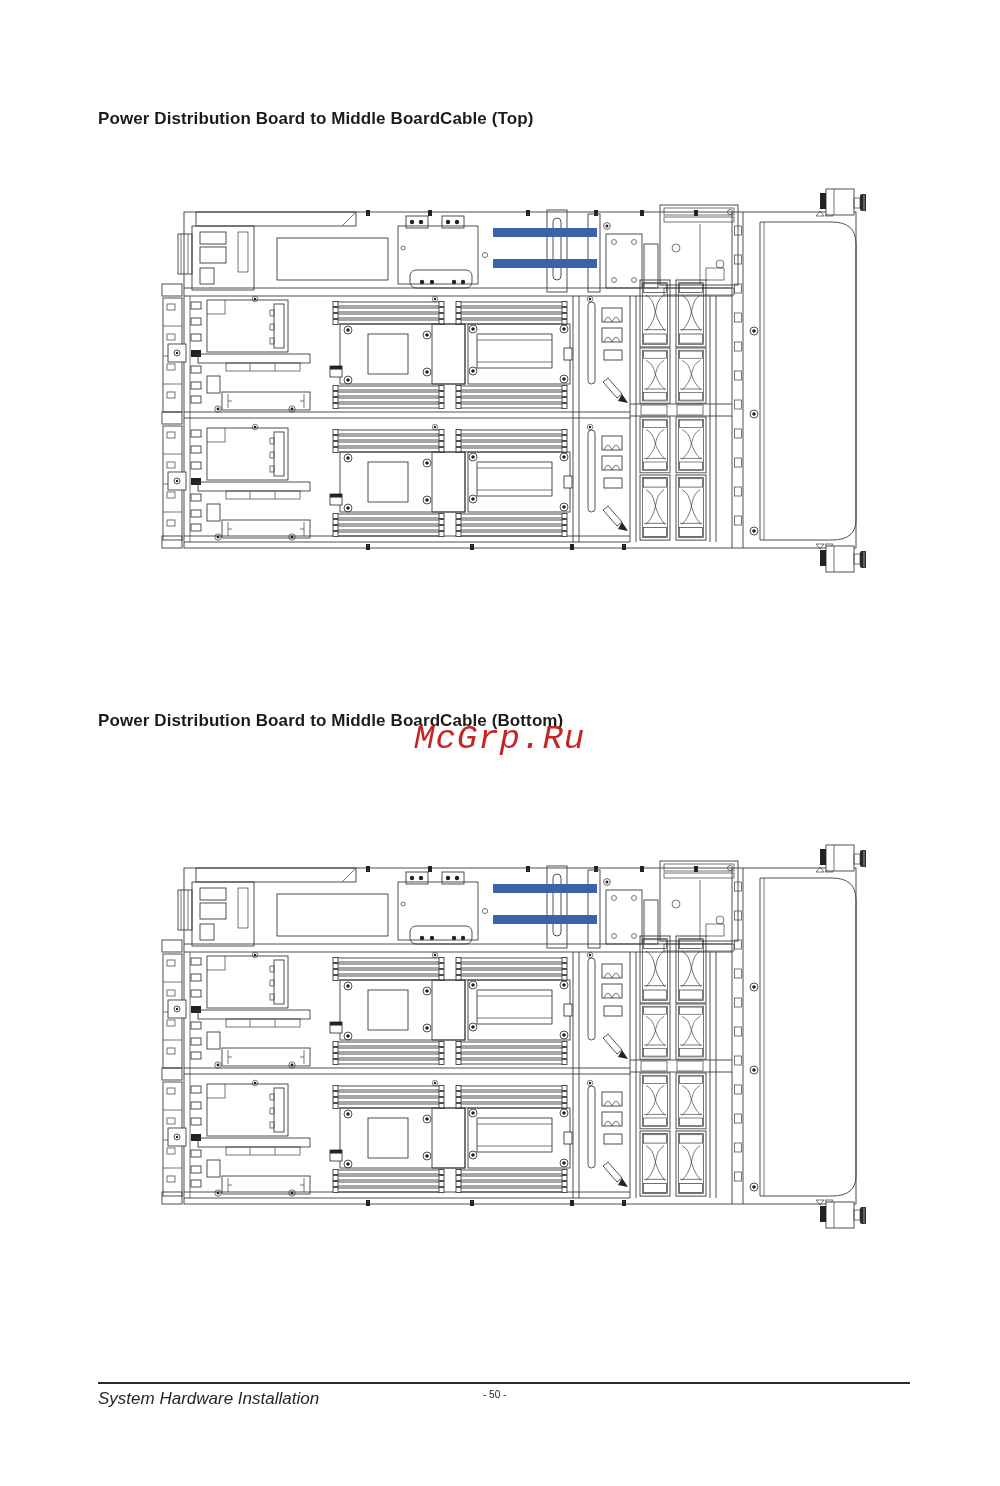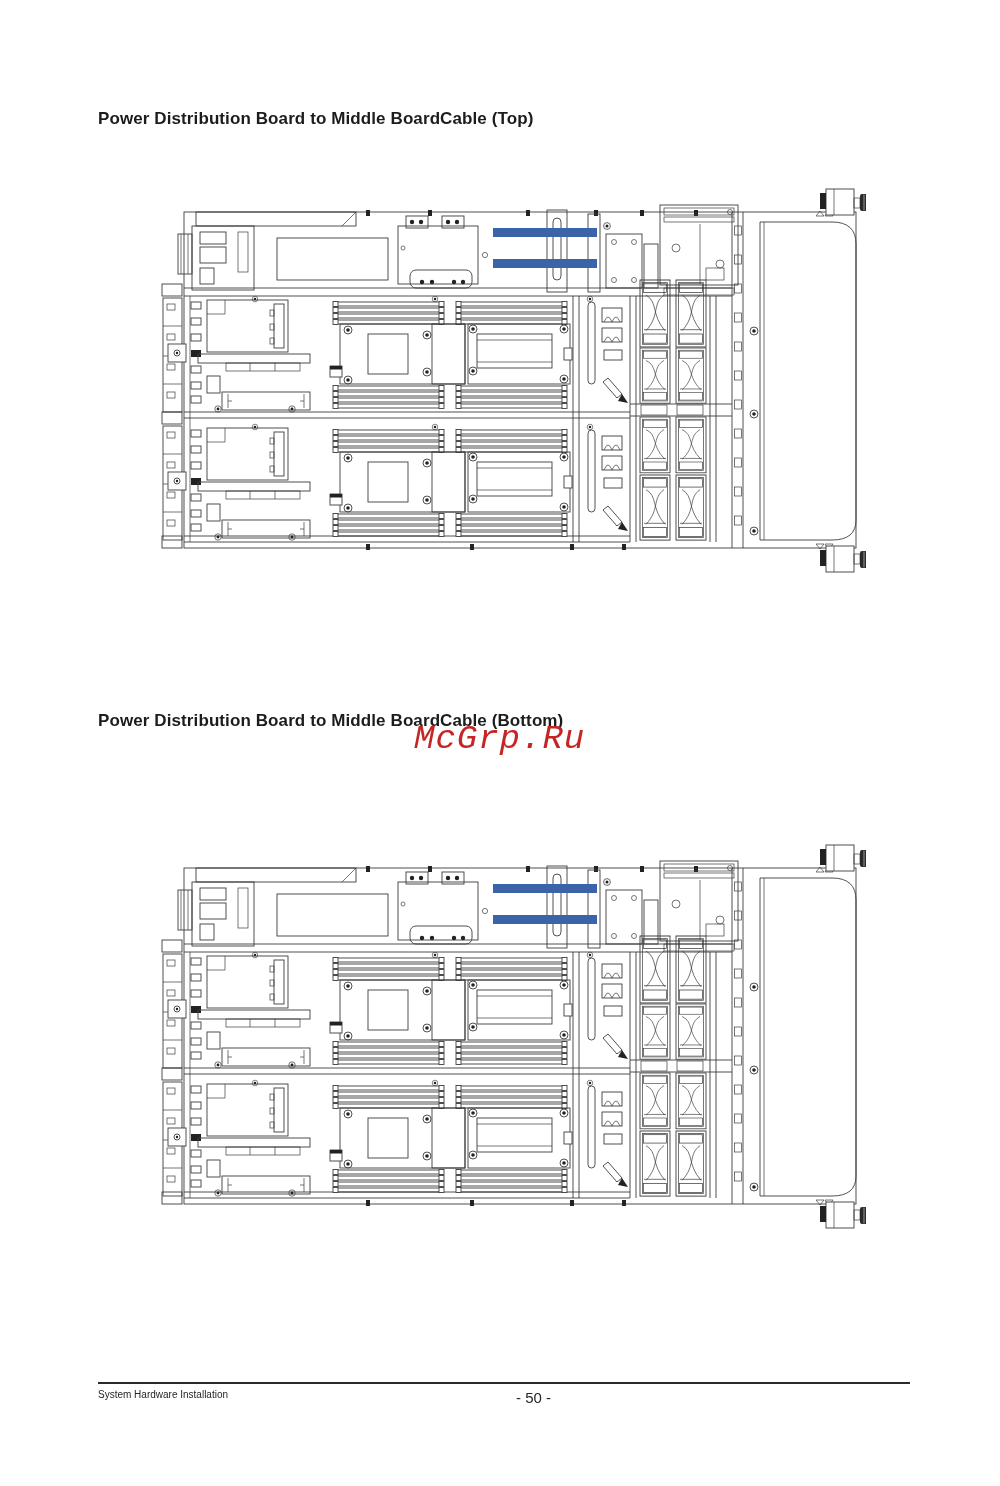--- a/index.html
+++ b/index.html
@@ -25,24 +25,24 @@
     font-size:34px;color:var(--watermark-red);letter-spacing:1px;white-space:nowrap;
   }
   .fig{position:absolute;left:150px;width:716px;height:396px;}
   #fig-top{top:186px;}
   #fig-bottom{top:842px;}
   .fig svg{display:block;width:716px;height:396px;}
   .footer-rule{
     position:absolute;left:98px;top:1382px;width:812px;height:2px;background:#2b2b2b;
   }
   .footer-left{
-    position:absolute;left:98px;top:1389px;font-size:10px;color:#262626;white-space:nowrap;
+    position:absolute;left:98px;top:1389px;font-size:17px;color:#262626;white-space:nowrap;font-style:italic;
   }
   .footer-page{
-    position:absolute;left:483px;top:1389px;font-size:15px;color:#262626;white-space:nowrap;margin-left:33px;
+    position:absolute;left:483px;top:1389px;font-size:10px;color:#262626;white-space:nowrap;
   }
   
   .ln{stroke:var(--diagram-line);fill:none;stroke-width:.9;}
   .lnt{stroke:var(--diagram-line);fill:none;stroke-width:.7;}
   .fw{stroke:var(--diagram-line);fill:#ffffff;stroke-width:.9;}
   .dk{fill:#222222;stroke:none;}
   .cable{fill:var(--cable-highlight);stroke:none;}
 </style>
 </head>
 <body>

